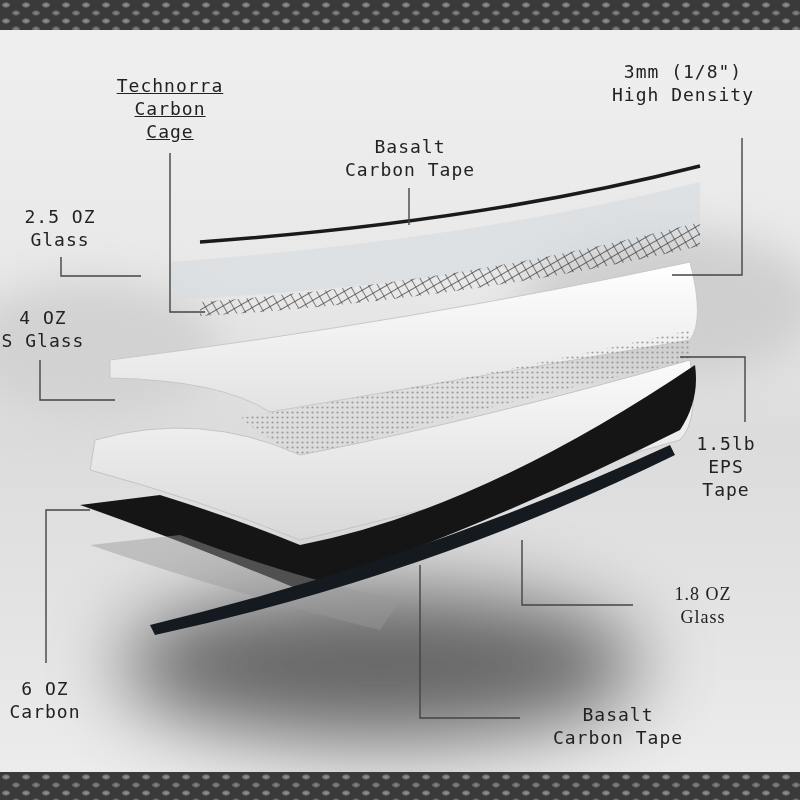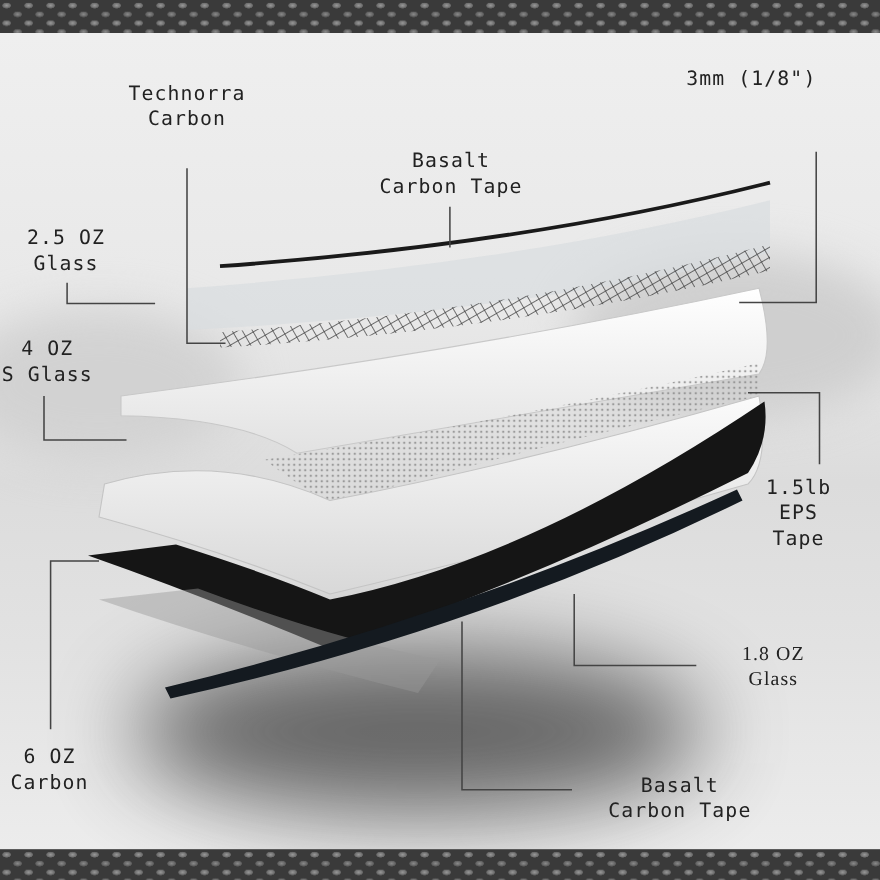--- a/index.html
+++ b/index.html
@@ -70,32 +70,34 @@
     <path d="M742 138 L742 275 L672 275"></path>
     <path d="M61 257 L61 276 L141 276"></path>
     <path d="M40 360 L40 400 L115 400"></path>
     <path d="M680 357 L745 357 L745 422"></path>
     <path d="M46 663 L46 510 L90 510"></path>
     <path d="M522 540 L522 605 L633 605"></path>
     <path d="M420 565 L420 718 L520 718"></path>
   </g>
 </svg>
 
-<div class="label" style="left:95px;top:74px;width:150px;">
+<div class="label" style="left:95px;top:74px;width:150px;text-decoration:underline;">
   <span>Technorra</span>
   <span>Carbon</span>
+  <span>Cage</span>
 </div>
 
 <div class="label" style="left:315px;top:135px;width:190px;">
   <span>Basalt</span>
   <span>Carbon Tape</span>
 </div>
 
 <div class="label" style="left:568px;top:60px;width:230px;">
   <span>3mm (1/8")</span>
+  <span>High Density</span>
 </div>
 
 <div class="label" style="left:5px;top:205px;width:110px;">
   <span>2.5 OZ</span>
   <span>Glass</span>
 </div>
 
 <div class="label" style="left:-22px;top:306px;width:130px;">
   <span>4 OZ</span>
   <span>S Glass</span>

